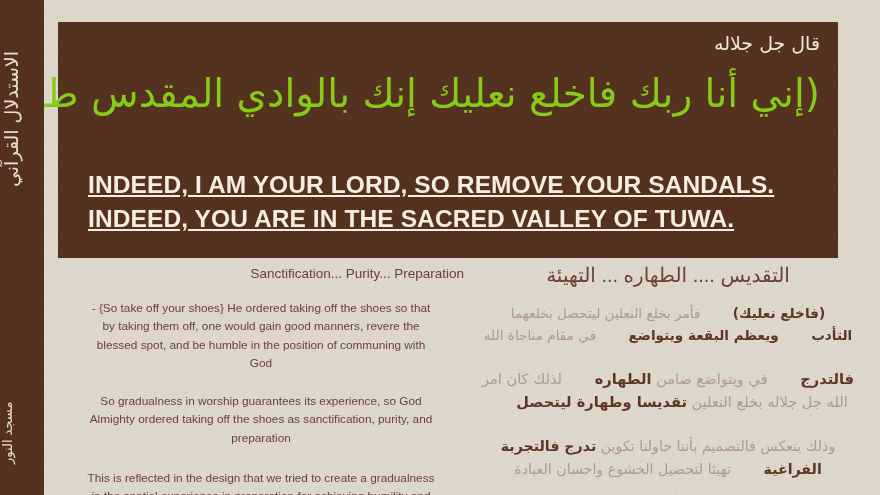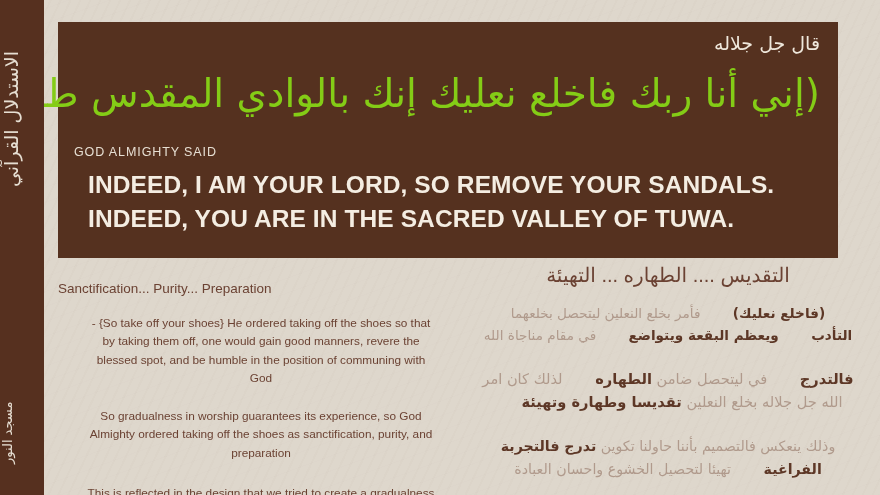--- a/index.html
+++ b/index.html
@@ -130,20 +130,21 @@
   #hero-lines-en {
     position: absolute;
     left: 30px;
     top: 146px;
     color: #f4ede2;
     font-size: 24.5px;
     line-height: 1.38;
     letter-spacing: 0.1px;
     font-family: "Liberation Sans", sans-serif;
     font-weight: 700;
+    text-decoration: underline;
   }
   #hero-lines-en .hero-line { display: block; white-space: nowrap; }
 
   
   #body-area {
     position: absolute;
     left: 58px;
     top: 260px;
     width: 814px;
     height: 232px;
@@ -157,26 +158,25 @@
   }
   #col-en { left: 0px;  width: 406px; }
   #col-ar { left: 406px; width: 408px; }
 
   .col-heading {
     margin: 0;
     padding: 0;
     font-weight: 400;
   }
   #heading-en {
-    text-align: left;
+    text-align: right;
     color: #6b4233;
     font-size: 13.5px;
     font-family: "Liberation Sans", sans-serif;
     padding-top: 6px;
-    margin-top: 15px;
   }
   #heading-ar {
     text-align: center;
     color: #6b4233;
     direction: rtl;
     font-size: 20px;
     font-family: Liberation Sans, sans-serif;
     padding-top: 3px;
   }
 
@@ -223,39 +223,38 @@
   <div id="left-spine" style="background: rgb(86, 48, 31);">
     <div class="spine-text" id="spine-title">الاستدلال القرآني</div>
     <div class="spine-text" id="spine-subtitle">مسجد النور</div>
   </div>
 
   <div id="hero-panel" style="background: rgb(85, 49, 31);">
     <div id="hero-kicker-ar">قال جل جلاله</div>
 
     <div id="hero-verse-ar">(إني أنا ربك فاخلع نعليك إنك بالوادي المقدس طوى)</div>
 
-    <div id="hero-eyebrow-en">GOD ALMIGHTY SAID</div>
 
     <div id="hero-lines-en">
       <span class="hero-line">INDEED, I AM YOUR LORD, SO REMOVE YOUR SANDALS.</span>
       <span class="hero-line">INDEED, YOU ARE IN THE SACRED VALLEY OF TUWA.</span>
     </div>
   </div>
 
   <div id="body-area">
 
     <div class="col" id="col-en">
       <div class="col-heading" id="heading-en">Sanctification... Purity... Preparation</div>
       <p class="para-en" id="para-en-1">- {So take off your shoes} He ordered taking off the shoes so that by taking them off, one would gain good manners, revere the blessed spot, and be humble in the position of communing with God</p>
       <p class="para-en" id="para-en-2">So gradualness in worship guarantees its experience, so God Almighty ordered taking off the shoes as sanctification, purity, and preparation</p>
       <p class="para-en" id="para-en-3">This is reflected in the design that we tried to create a gradualness in the spatial experience in preparation for achieving humility and perfection in worship</p>
     </div>
 
     <div class="col" id="col-ar">
       <div class="col-heading" id="heading-ar">التقديس .... الطهاره ... التهيئة</div>
       <p class="para-ar" id="para-ar-1"><span class="ar-strong">(فاخلع نعليك)</span><span> فأمر بخلع النعلين ليتحصل بخلعهما </span><span class="ar-strong">التأدب</span><span> </span><span class="ar-strong">ويعظم البقعة ويتواضع</span><span> في مقام مناجاة الله</span></p>
-      <p class="para-ar" id="para-ar-2"><span class="ar-strong">فالتدرج</span><span> في ليتحصل ضامن </span><span class="ar-strong">الطهاره</span><span> لذلك كان امر الله جل جلاله بخلع النعلين </span><span class="ar-strong">تقديسا وطهارة وتهيئة</span></p>
+      <p class="para-ar" id="para-ar-2"><span class="ar-strong">فالتدرج</span><span> في ويتواضع ضامن </span><span class="ar-strong">الطهاره</span><span> لذلك كان امر الله جل جلاله بخلع النعلين </span><span class="ar-strong">تقديسا وطهارة ليتحصل</span></p>
       <p class="para-ar" id="para-ar-3"><span>وذلك ينعكس فالتصميم بأننا حاولنا تكوين </span><span class="ar-strong">تدرج فالتجربة الفراغية</span><span> تهيئا لتحصيل الخشوع واحسان العبادة</span></p>
     </div>
 
   </div>
 
 </div>
 
 </body></html>

